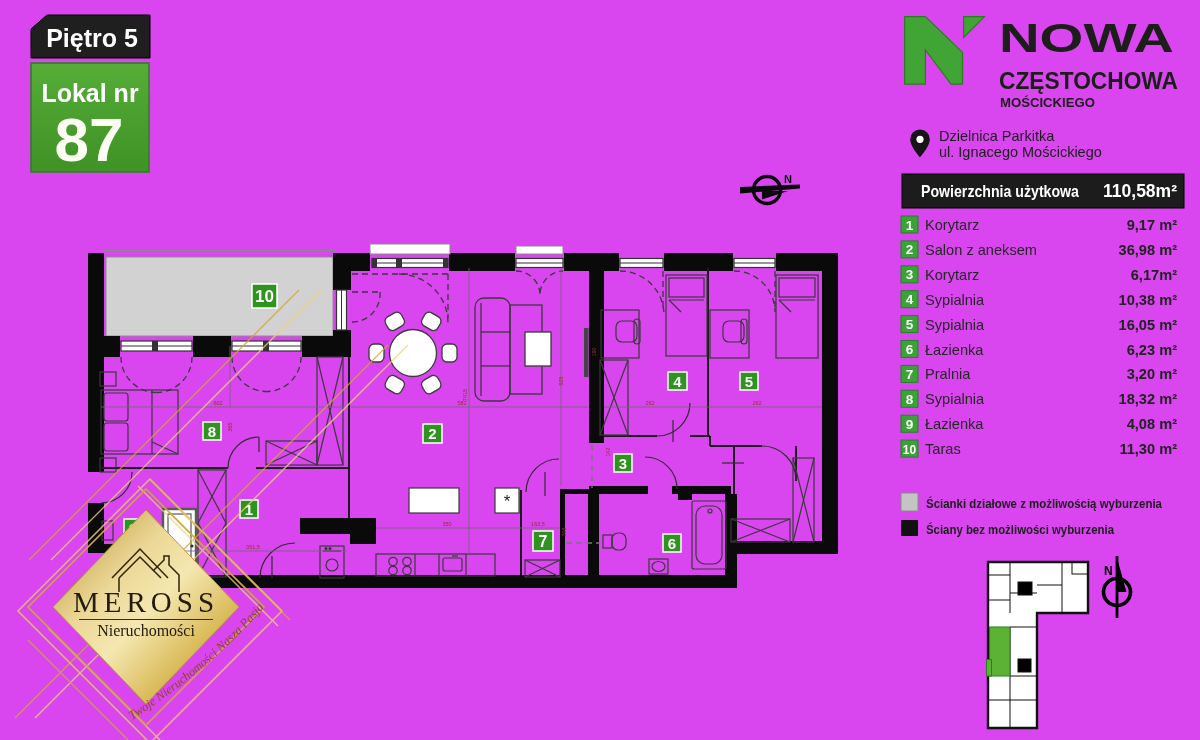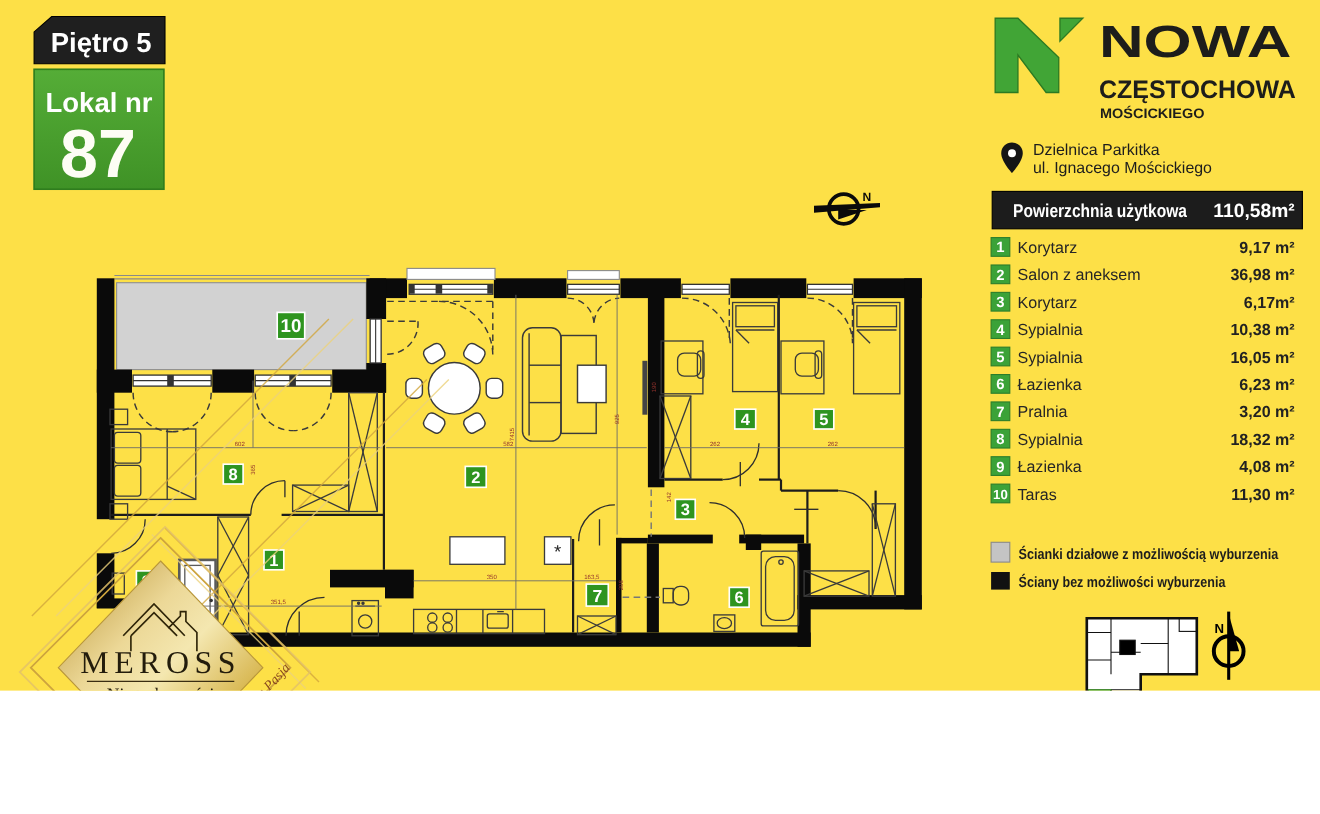--- a/index.html
+++ b/index.html
@@ -1,16 +1,16 @@
 <!DOCTYPE html>
 <html><head>
 <meta charset="utf-8">
 <style>
 html,body{margin:0;padding:0;background:#fff;}
-#page{width:1200px;height:628px;position:relative;overflow:hidden;background:#fde047;font-family:"Liberation Sans",sans-serif;}
+#page{width:1200px;height:740px;position:relative;overflow:hidden;background:#d946ef;font-family:"Liberation Sans",sans-serif;}
 svg text{font-family:"Liberation Sans",sans-serif;}
 </style>
 </head>
 <body>
 <div id="page">
 <svg width="1200" height="740" viewBox="0 0 1200 740">
 <defs>
 <linearGradient id="ggrad" x1="0" y1="0" x2="0" y2="1">
 <stop offset="0" stop-color="#55ad37"></stop>
           <stop offset="1" stop-color="#3f9226"></stop>

